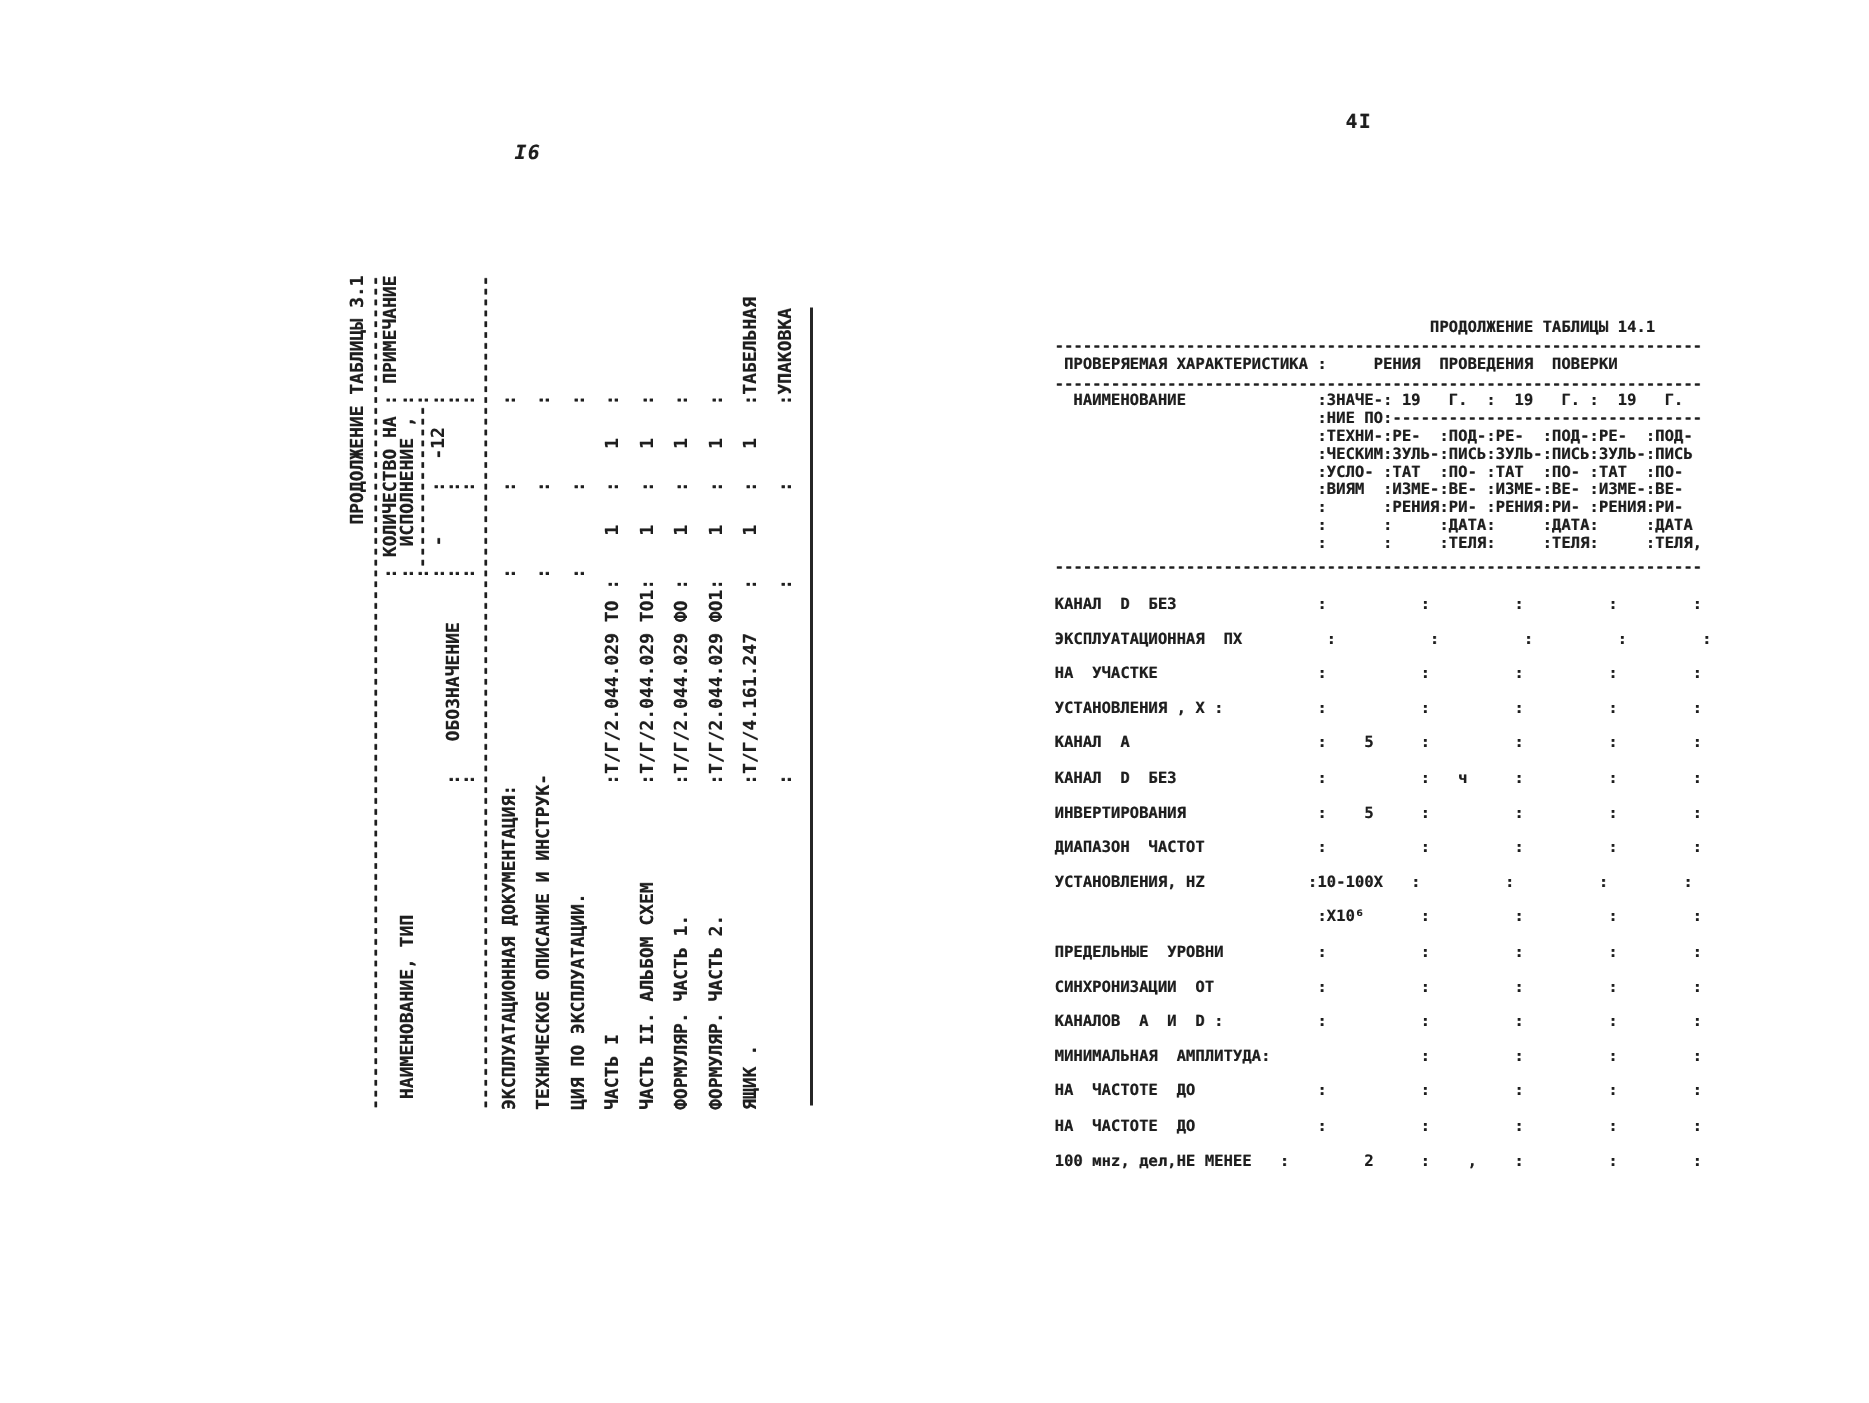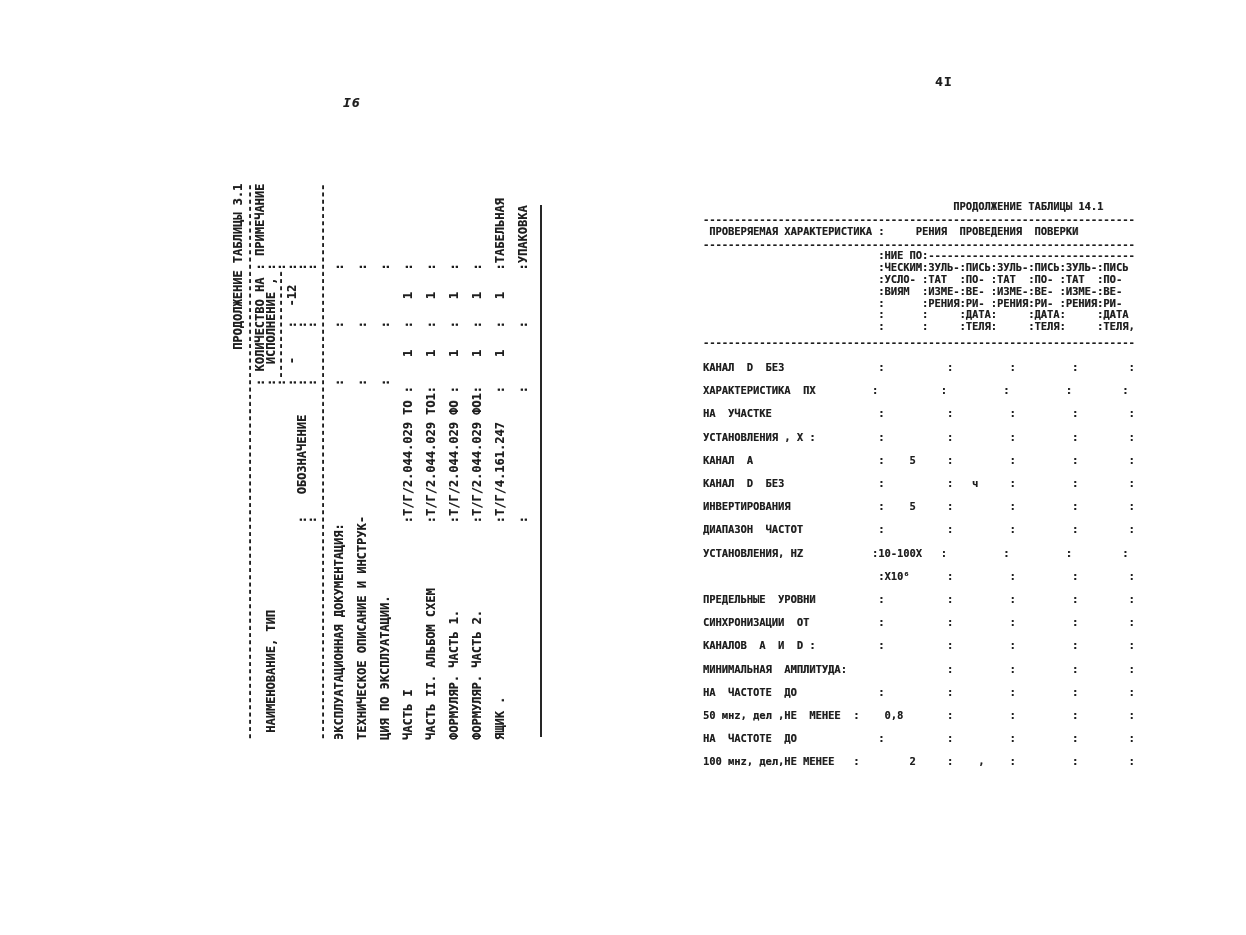--- a/index.html
+++ b/index.html
@@ -11,37 +11,37 @@
   }
   .line {
     white-space:pre; font-weight:bold;
     text-shadow:0.3px 0.2px 0 rgba(20,20,20,0.55);
   }
   .pagenum {
     position:absolute; font-size:13px; font-weight:bold;
     letter-spacing:1px; text-shadow:0.3px 0.2px 0 rgba(20,20,20,0.5);
   }
   #pn-left  { left:343px; top:95px;font-style:italic; }
-  #pn-right { left:935px; top:74px; }
+  #pn-right { left:897px; top:74px; }
 
   
   .lt-wrap {
     position:absolute; left:232px; top:182px;
     width:558px; height:308px;
     transform-origin:0 0;
     transform:rotate(-90deg) translateX(-558px);
   }
   .lt-wrap .line { font-size:12px; }
   .lt-head .line { line-height:10.4px; }
   .lt-head .line.title { line-height:13px; }
   .lt-body .line { line-height:23px; }
   .lt-rule { margin-top:5px; margin-left:3px; width:532px; border-top:2px solid #262626; }
 
   
-  .rt { position:absolute; left:703px; top:200px; }
+  .rt { position:absolute; left:703px; top:212px; }
   .rt .line { font-size:10.4px; }
   .rt-top  .line { line-height:12.6px; }
   .rt-head .line { line-height:11.8px; }
   .rt-div  .line { line-height:12px; margin-top:3px; }
   .rt-body { margin-top:8px; }
   .rt-body .line { line-height:23.2px; }
 </style>
 </head>
 <body>
 
@@ -77,46 +77,47 @@
   </div>
 
   <div class="rt">
     <div class="rt-top">
       <div class="line">                                        ПРОДОЛЖЕНИЕ ТАБЛИЦЫ 14.1</div>
       <div class="line">---------------------------------------------------------------------</div>
       <div class="line"> ПРОВЕРЯЕМАЯ ХАРАКТЕРИСТИКА :     РЕНИЯ  ПРОВЕДЕНИЯ  ПОВЕРКИ</div>
       <div class="line">---------------------------------------------------------------------</div>
     </div>
     <div class="rt-head">
+      <div class="line">  НАИМЕНОВАНИЕ              :ЗНАЧЕ-: 19   Г.  :  19   Г. :  19   Г.</div>
       <div class="line">                            :НИЕ ПО:---------------------------------</div>
+      <div class="line">                            :ТЕХНИ-:РЕ-  :ПОД-:РЕ-  :ПОД-:РЕ-  :ПОД-</div>
       <div class="line">                            :ЧЕСКИМ:ЗУЛЬ-:ПИСЬ:ЗУЛЬ-:ПИСЬ:ЗУЛЬ-:ПИСЬ</div>
       <div class="line">                            :УСЛО- :ТАТ  :ПО- :ТАТ  :ПО- :ТАТ  :ПО-</div>
       <div class="line">                            :ВИЯМ  :ИЗМЕ-:ВЕ- :ИЗМЕ-:ВЕ- :ИЗМЕ-:ВЕ-</div>
       <div class="line">                            :      :РЕНИЯ:РИ- :РЕНИЯ:РИ- :РЕНИЯ:РИ-</div>
       <div class="line">                            :      :     :ДАТА:     :ДАТА:     :ДАТА</div>
       <div class="line">                            :      :     :ТЕЛЯ:     :ТЕЛЯ:     :ТЕЛЯ,</div>
     </div>
     <div class="rt-div">
       <div class="line">---------------------------------------------------------------------</div>
     </div>
     <div class="rt-body">
       <div class="line">КАНАЛ  D  БЕЗ               :          :         :         :        :</div>
-      <div class="line">ХАРАКТЕРИСТИКА  ПХ         :          :         :         :        :</div>
+      <div class="line">ЭКСПЛУАТАЦИОННАЯ  ПХ         :          :         :         :        :</div>
       <div class="line">НА  УЧАСТКЕ                 :          :         :         :        :</div>
       <div class="line">УСТАНОВЛЕНИЯ , X :          :          :         :         :        :</div>
       <div class="line">КАНАЛ  А                    :    5     :         :         :        :</div>
       <div class="line">КАНАЛ  D  БЕЗ               :          :   ч     :         :        :</div>
       <div class="line">ИНВЕРТИРОВАНИЯ              :    5     :         :         :        :</div>
       <div class="line">ДИАПАЗОН  ЧАСТОТ            :          :         :         :        :</div>
       <div class="line">УСТАНОВЛЕНИЯ, HZ           :10-100X   :         :         :        :</div>
       <div class="line">                            :X10⁶      :         :         :        :</div>
       <div class="line">ПРЕДЕЛЬНЫЕ  УРОВНИ          :          :         :         :        :</div>
       <div class="line">СИНХРОНИЗАЦИИ  ОТ           :          :         :         :        :</div>
       <div class="line">КАНАЛОВ  А  И  D :          :          :         :         :        :</div>
       <div class="line">МИНИМАЛЬНАЯ  АМПЛИТУДА:                :         :         :        :</div>
       <div class="line">НА  ЧАСТОТЕ  ДО             :          :         :         :        :</div>
-      <div class="line">50 мнz, дел ,НЕ  МЕНЕЕ  :    0,8       :         :         :        :</div>
       <div class="line">НА  ЧАСТОТЕ  ДО             :          :         :         :        :</div>
       <div class="line">100 мнz, дел,НЕ МЕНЕЕ   :        2     :    ,    :         :        :</div>
     </div>
   </div>
 
 </div>
 
 </body></html>

